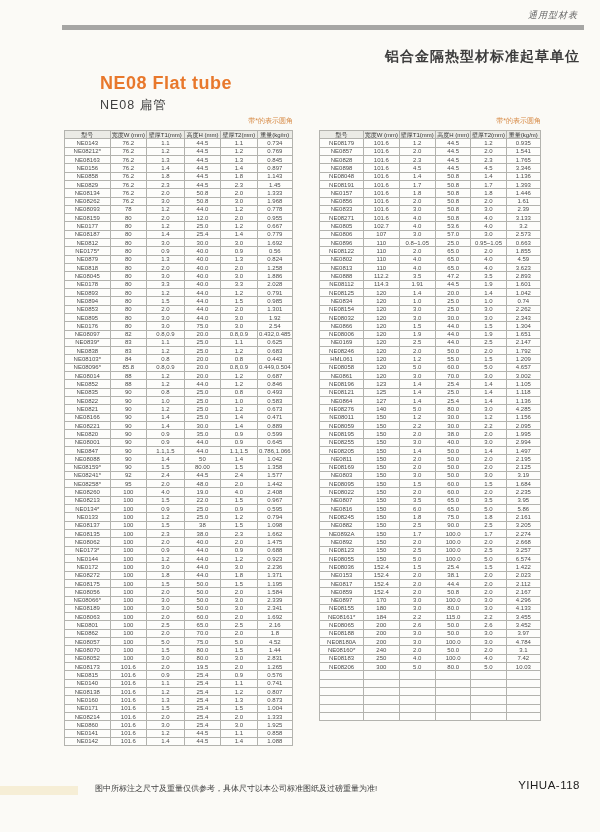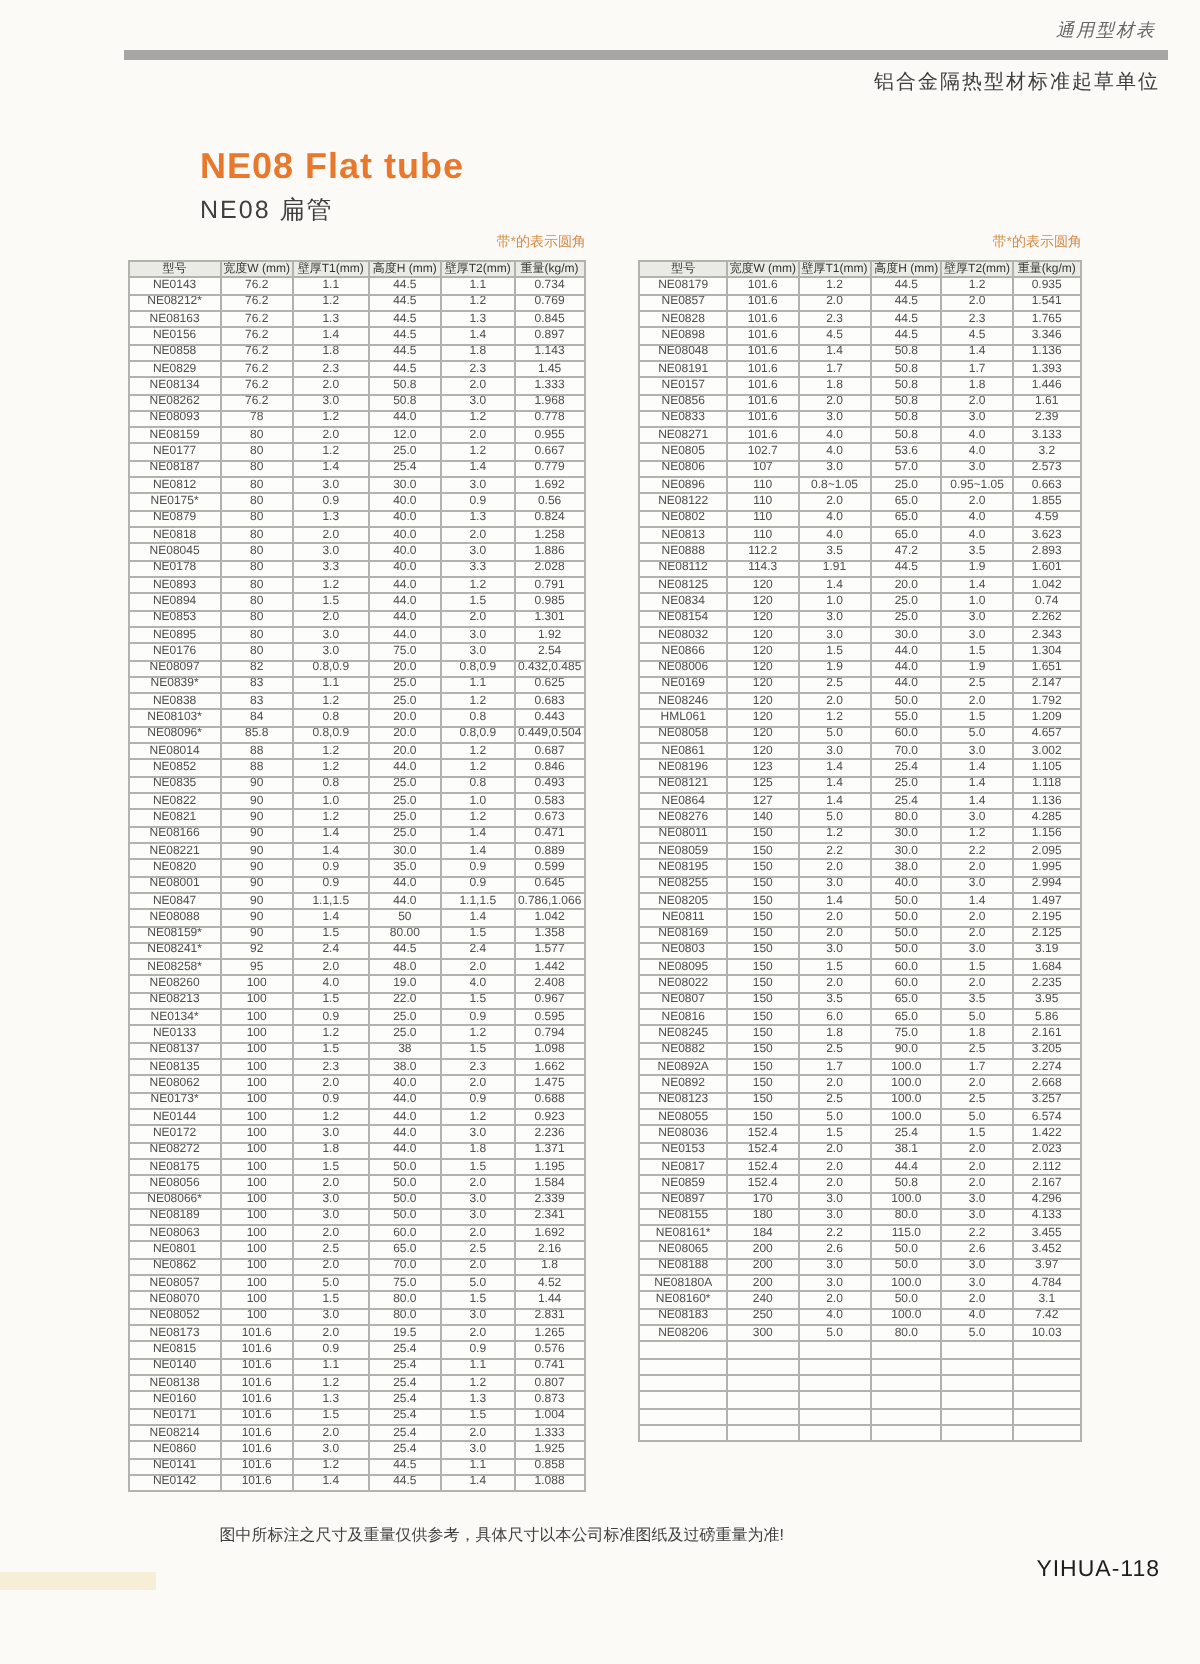--- a/index.html
+++ b/index.html
@@ -13,22 +13,22 @@
   }
   .top-label{
     position:absolute;top:9px;right:22px;
     font-size:9px;color:#666;letter-spacing:1px;font-style:italic;
   }
   .divider-bar{
     position:absolute;top:25px;left:62px;right:16px;height:5px;
     background:#a6a6a4;
   }
   .page-subtitle{
-    position:absolute;top:34px;right:20px;
-    font-size:10px;color:#3c3c3c;font-weight:400;letter-spacing:1px;
+    position:absolute;top:48px;right:20px;
+    font-size:14px;color:#3c3c3c;font-weight:700;letter-spacing:1px;
   }
   .section-title-en{
     position:absolute;top:73px;left:100px;
     font-size:18px;font-weight:800;color:var(--accent,#e8782c);
     letter-spacing:0.5px;
   }
   .section-title-cn{
     position:absolute;top:97px;left:100px;
     font-size:12.5px;color:#3f3f3f;letter-spacing:1px;
   }
@@ -57,22 +57,22 @@
     overflow:hidden;white-space:nowrap;
   }
   table.profile th{
     background:#ebebe6;color:#333;
   }
   .footer-accent-bar{
     position:absolute;left:0;top:786px;width:78px;height:9px;
     background:#f6eed6;
   }
   .footer-disclaimer{
-    position:absolute;left:80px;top:762px;width:312px;
-    text-align:right;font-size:8px;color:#3f3f3f;
+    position:absolute;left:80px;top:783px;width:312px;
+    text-align:center;font-size:8px;color:#3f3f3f;
   }
   .page-code{
     position:absolute;right:20px;top:779px;
     font-size:11.5px;font-weight:400;color:#1e1e1e;letter-spacing:0.5px;
   }
 </style>
 </head>
 <body style="--accent: #e8782c; --note: #d78a45;">
 
 <div class="top-label">通用型材表</div>

